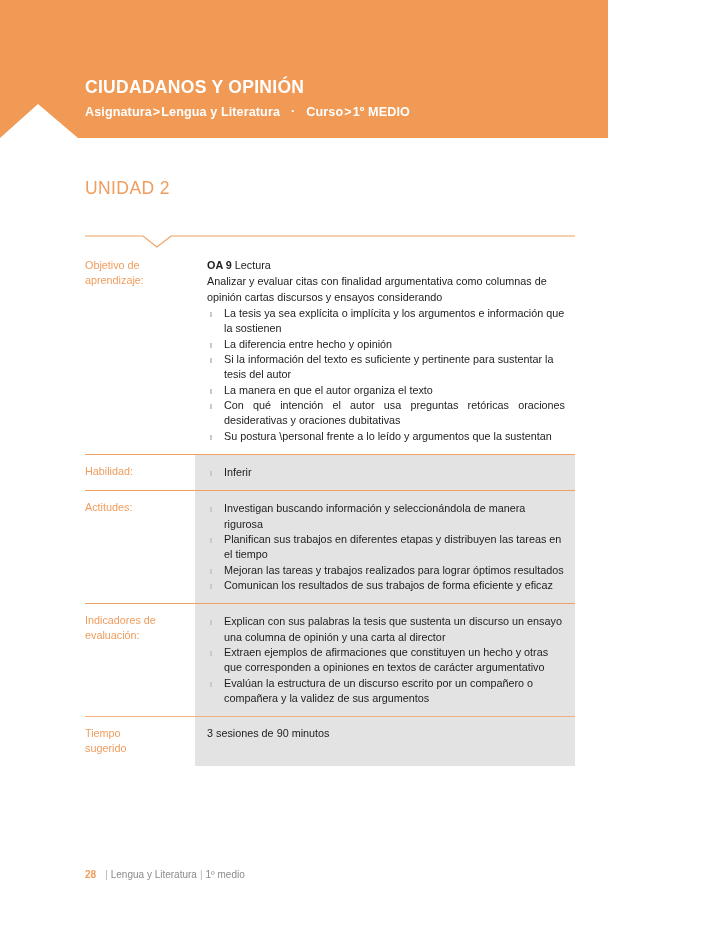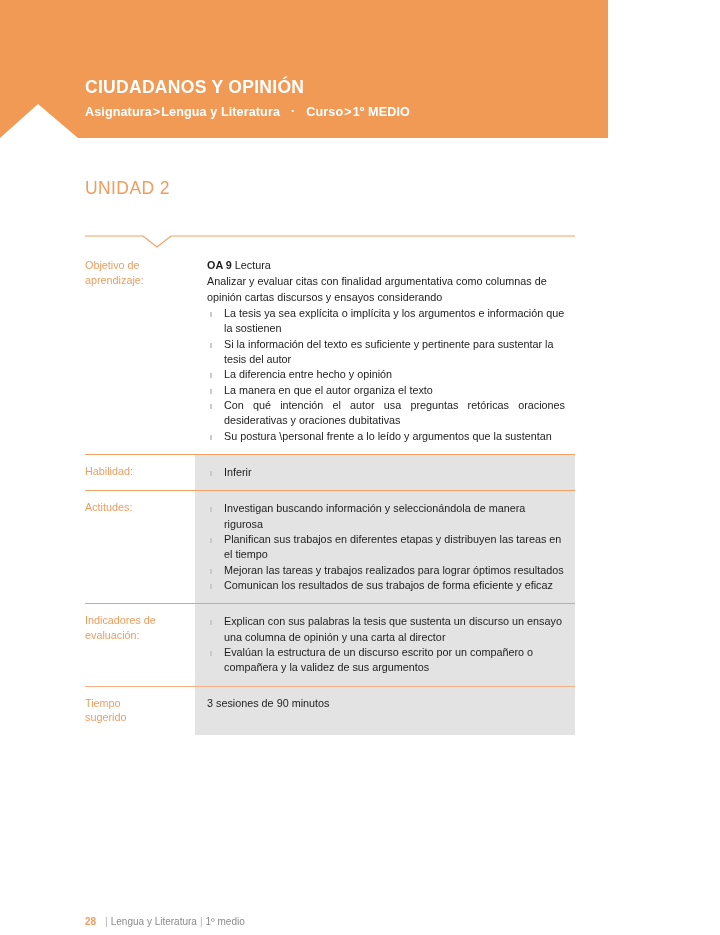--- a/index.html
+++ b/index.html
@@ -147,21 +147,21 @@
     width: 1.5px;
     height: 5px;
     background: #c9c9c9;
   }
   .justify { text-align: justify; }
 
   
   .footer {
     position: absolute;
     left: 85px;
-    top: 916px;
+    top: 869px;
     font-size: 10px;
     color: #8b8b8b;
     white-space: nowrap;
   }
   .footer .pg {
     color: #ef9d5e;
     font-weight: bold;
     margin-right: 6px;
   }
   .footer .bar { color: #b5b5b5; padding: 0 3px; }
@@ -194,22 +194,22 @@
   <div class="row">
     <div class="cell-label">Objetivo de aprendizaje:</div>
     <div class="cell-content">
       <div class="intro-line">
         <b>OA 9</b>
         <span>Lectura</span>
       </div>
       <div class="para">Analizar y evaluar citas con finalidad argumentativa como columnas de opinión  cartas  discursos y ensayos  considerando</div>
       <ul class="bl">
         <li>La tesis  ya sea explícita o implícita  y los argumentos e información que la sostienen</li>
+        <li>La diferencia entre hecho y opinión</li>
         <li>Si la información del texto es suficiente y pertinente para sustentar la tesis del autor</li>
-        <li>La diferencia entre hecho y opinión</li>
         <li>La manera en que el autor organiza el texto</li>
         <li class="justify">Con qué intención el autor usa preguntas retóricas  oraciones desiderativas y oraciones dubitativas</li>
         <li>Su postura \personal frente a lo leído y argumentos que la sustentan</li>
       </ul>
     </div>
   </div>
 
   <div class="rule"></div>
 
   <div class="row shaded">
@@ -235,20 +235,21 @@
     </div>
   </div>
 
   <div class="rule"></div>
 
   <div class="row shaded">
     <div class="cell-label">Indicadores de evaluación:</div>
     <div class="cell-content">
       <ul class="bl">
         <li>Explican con sus palabras la tesis que sustenta un discurso  un ensayo  una columna de opinión y una carta al director</li>
+        <li>Extraen ejemplos de afirmaciones que constituyen un hecho y otras que corresponden a opiniones en textos de carácter argumentativo</li>
         <li>Evalúan la estructura de un discurso escrito por un compañero o compañera  y la validez de sus argumentos</li>
       </ul>
     </div>
   </div>
 
   <div class="rule thin"></div>
 
   <div class="row shaded">
     <div class="cell-label">Tiempo sugerido</div>
     <div class="cell-content">

